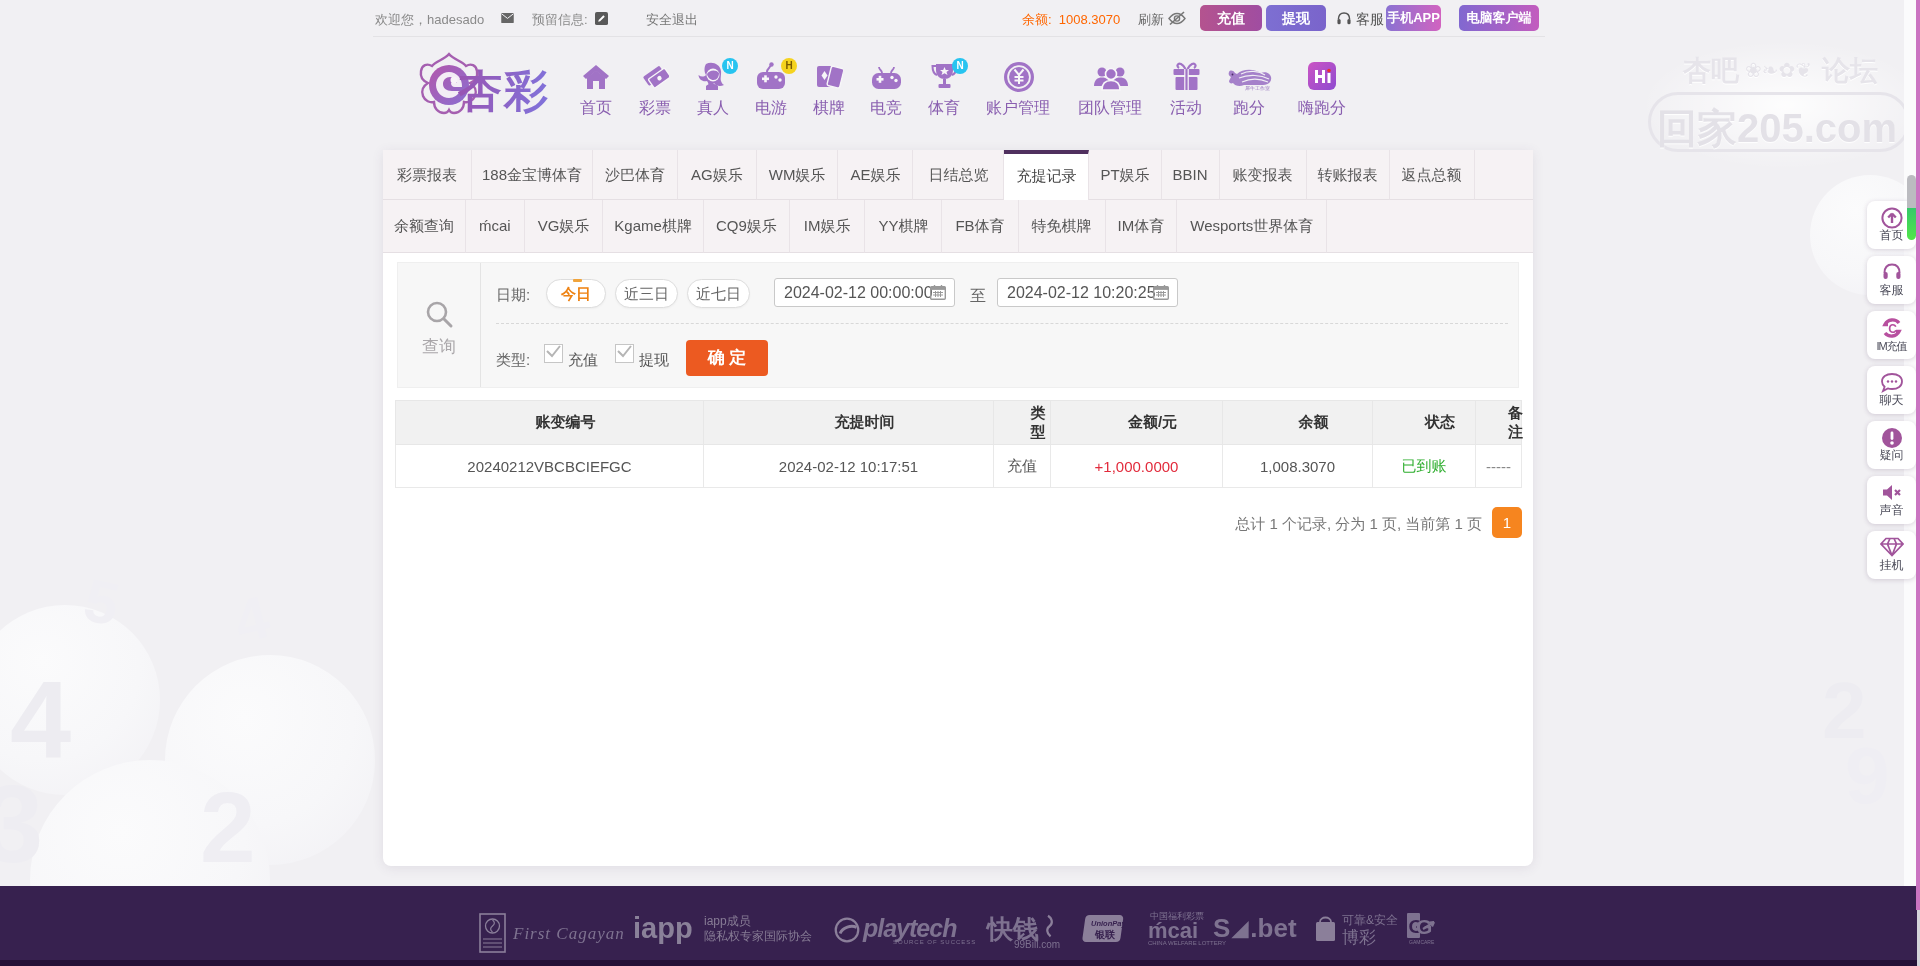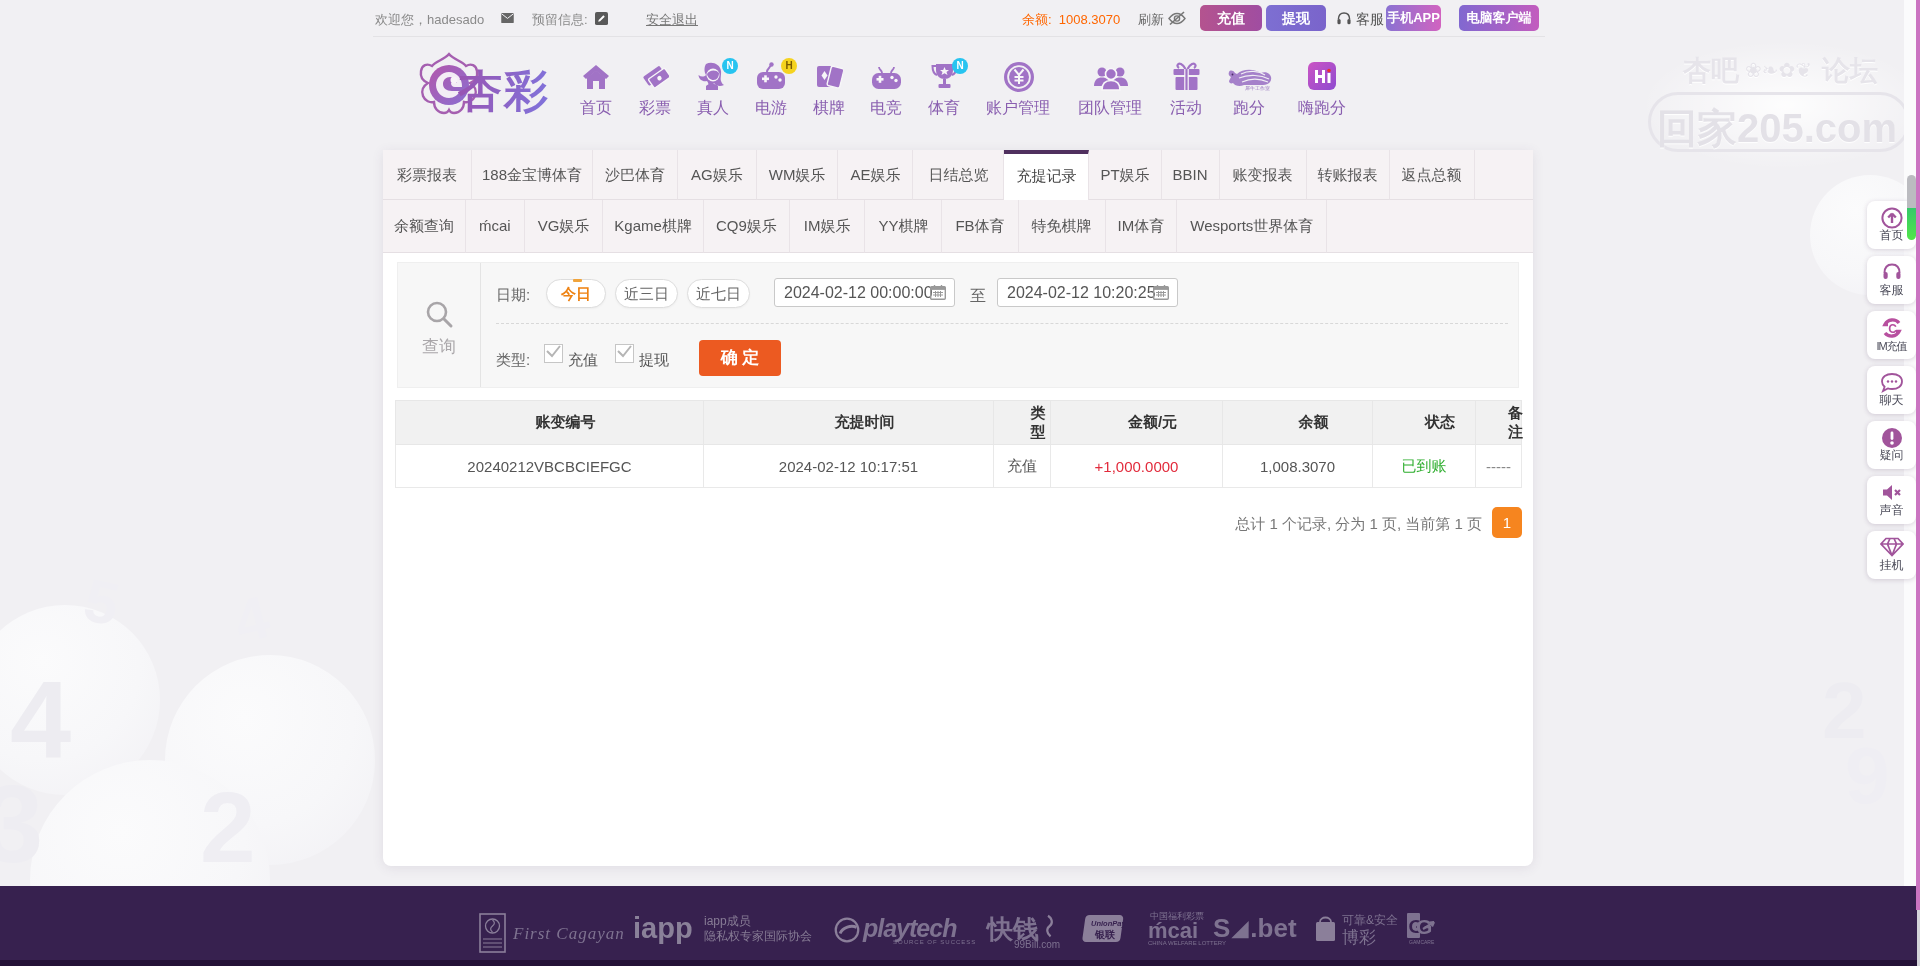--- a/index.html
+++ b/index.html
@@ -97,21 +97,21 @@
 <div class="tb" style="left:375px; top:11px;">欢迎您，hadesado</div>
 <svg class="abs" style="left:501px; top:13px;" width="13" height="10" viewBox="0 0 15 12">
     <rect width="15" height="12" rx="1" fill="#666"></rect>
     <path d="M0.5 1 L7.5 6.5 L14.5 1" stroke="#f1f0f3" stroke-width="1.2" fill="none"></path>
   </svg>
 <div class="tb" style="left:532px; top:11px;">预留信息:</div>
 <svg class="abs" style="left:595px; top:12px;" width="13" height="13" viewBox="0 0 14 14">
     <rect width="14" height="14" rx="2" fill="#595959"></rect>
     <path d="M3.5 10.5 L4 8.5 L9 3.5 L10.5 5 L5.5 10 Z" fill="#fff"></path>
   </svg>
-<div class="tb" style="left:646px; top:11px; color:#777; text-decoration:underline;">安全退出</div>
+<div class="tb" style="left:646px; top:11px; color:#777; ">安全退出</div>
 <div class="tb" style="left:1022px; top:11px; color:#ff6600;">余额: &nbsp;1008.3070</div>
 <div class="tb" style="left:1138px; top:11px; color:#666;">刷新</div>
 <svg class="abs" style="left:1167px; top:11px;" width="20" height="15" viewBox="0 0 20 15">
     <path d="M2 7.5 C5 3.5 8 2.5 10 2.5 C12 2.5 15 3.5 18 7.5 C15 11.5 12 12.5 10 12.5 C8 12.5 5 11.5 2 7.5 Z" fill="none" stroke="#777" stroke-width="1.4"></path>
     <circle cx="10" cy="7.5" r="2.6" fill="none" stroke="#777" stroke-width="1.4"></circle>
     <line x1="3" y1="13.5" x2="17" y2="1" stroke="#777" stroke-width="1.6"></line>
   </svg>
 <div class="tb-btn" style="left:1200px; width:62px; background:linear-gradient(90deg,#b4538f,#a04da1);">充值</div>
 <div class="tb-btn" style="left:1266px; width:60px; background:linear-gradient(90deg,#7d6fd2,#7a64cb);">提现</div>
 <svg class="abs" style="left:1336px; top:11px;" width="16" height="15" viewBox="0 0 17 16">
@@ -344,21 +344,21 @@
     </div>
     <div class="f-lab" style="left:98px; top:88px;">类型:</div>
     <div class="chk" style="left:146px;"><svg width="22" height="18" viewBox="0 0 22 18" style="margin:-2px 0 0 -1px;">
           <path d="M3 8 L8 13 L16 3" fill="none" stroke="#b5b5b5" stroke-width="2"></path>
         </svg></div>
     <div class="f-lab" style="left:170px; top:88px; color:#555;">充值</div>
     <div class="chk" style="left:217px;"><svg width="22" height="18" viewBox="0 0 22 18" style="margin:-2px 0 0 -1px;">
           <path d="M3 8 L8 13 L16 3" fill="none" stroke="#b5b5b5" stroke-width="2"></path>
         </svg></div>
     <div class="f-lab" style="left:241px; top:88px; color:#555;">提现</div>
-    <div class="abs" style="left:301px; top:77px; width:82px; height:36px; background:#ec5a21; border-radius:4px; color:#fff; font-size:17px; font-weight:bold; text-align:center; line-height:36px;">确 定</div>
+    <div class="abs" style="left:288px; top:77px; width:82px; height:36px; background:#ec5a21; border-radius:4px; color:#fff; font-size:17px; font-weight:bold; text-align:center; line-height:36px;">确 定</div>
   </div>
 
   <table class="rtable">
     <colgroup>
         <col style="width:308px">
         <col style="width:290px">
         <col style="width:57px">
         <col style="width:172px">
         <col style="width:150px">
         <col style="width:103px">

